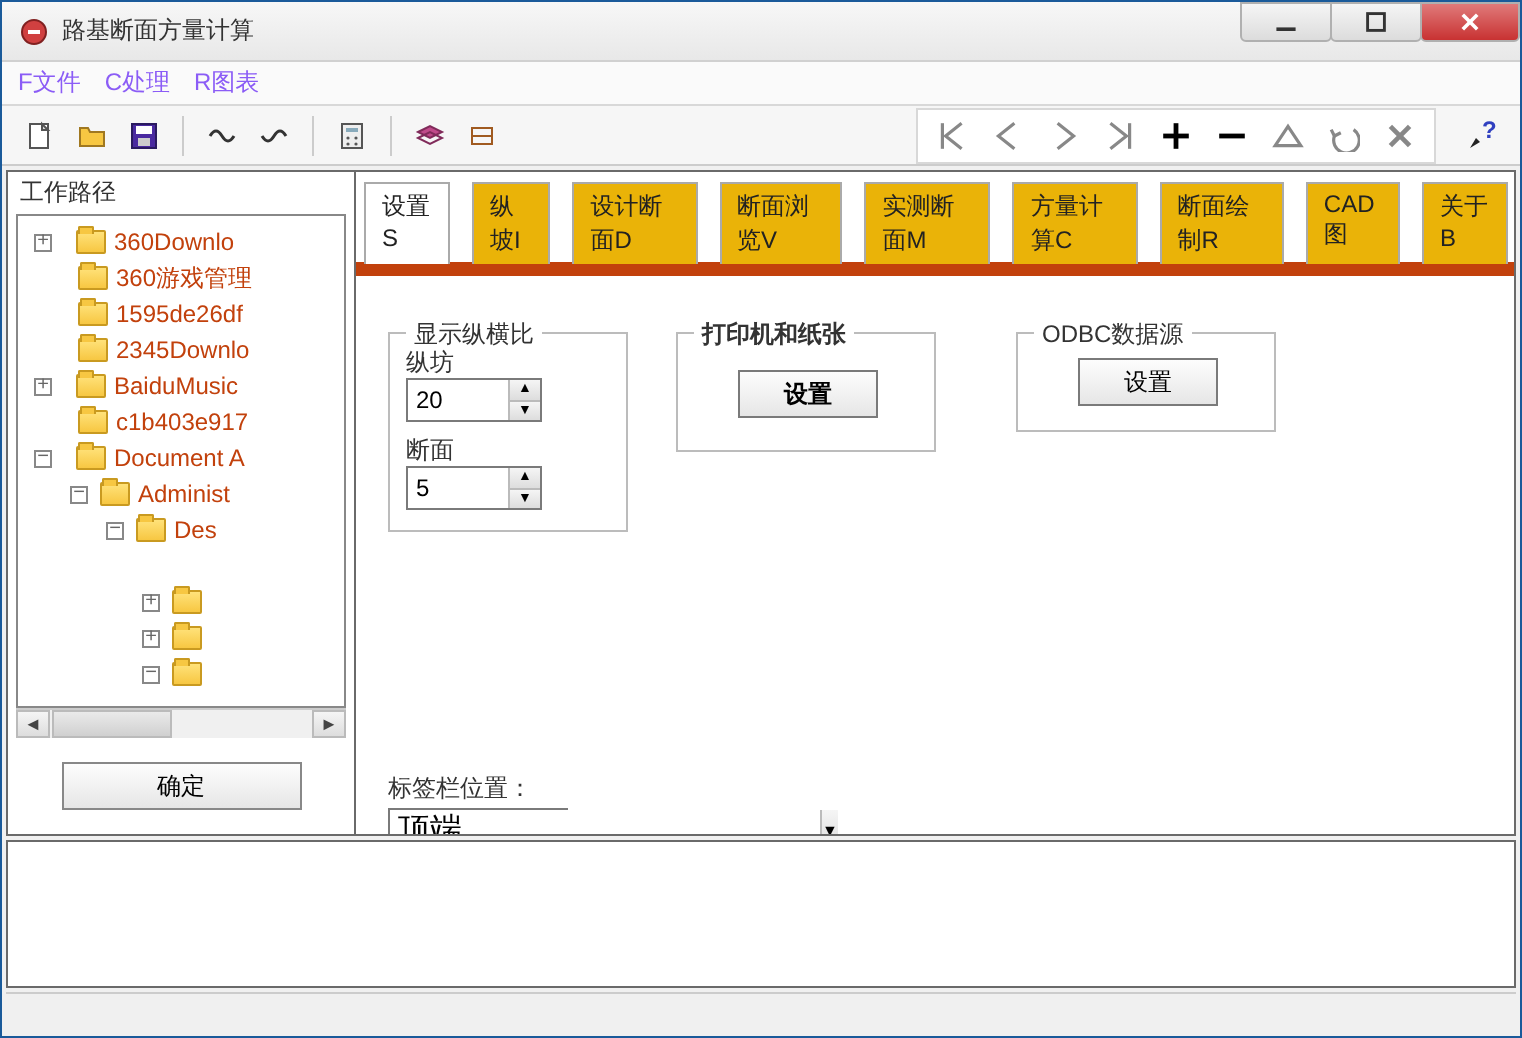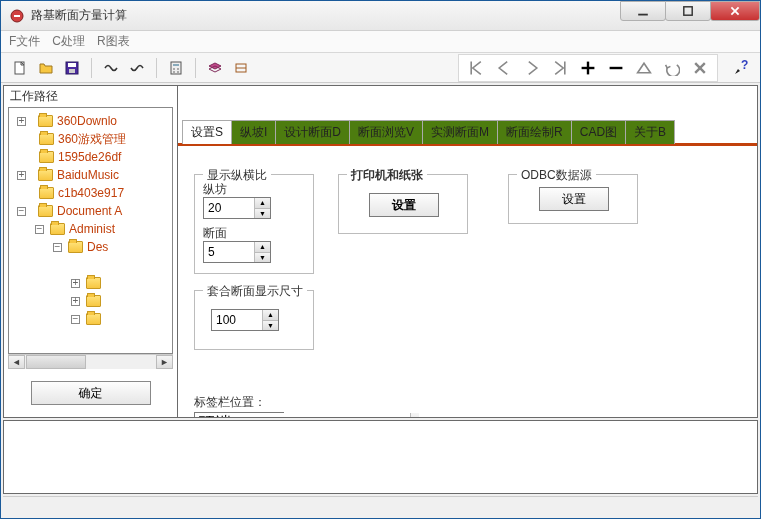--- a/index.html
+++ b/index.html
@@ -6,21 +6,21 @@
 body { margin: 0; background: #fff; }
 .window { width: 761px; height: 519px; border: 1px solid #1a5a9a; background: #f0f0f0; display: flex; flex-direction: column; overflow: hidden; }
 .titlebar { height: 30px; background: linear-gradient(#f7f7f7,#e8e8e8); display: flex; align-items: center; padding: 0 0 0 8px; border-bottom: 1px solid #d0d0d0; }
 .title-icon { width: 16px; height: 16px; margin-right: 6px; }
 .title-text { flex: 1; color: #333; }
 .win-btns { display: flex; height: 100%; }
 .win-btn { width: 46px; height: 20px; margin-top: 0; display: flex; align-items: center; justify-content: center; border: 1px solid #b0b0b0; background: linear-gradient(#f5f5f5,#dcdcdc); border-radius: 0 0 3px 3px; margin-left: -1px; }
 .win-btn.close { background: linear-gradient(#e07a7a,#c83232); width: 50px; }
 .win-btn svg { width: 12px; height: 12px; }
 .menubar { height: 22px; background: #fafafa; border-bottom: 1px solid #d8d8d8; display: flex; align-items: center; padding: 0 8px; gap: 12px; }
-.menubar span { color: #737373; cursor: default; }
+.menubar span { color: #8b5cf6; cursor: default; }
 .toolbar-row { height: 30px; background: #f6f6f6; border-bottom: 1px solid #ccc; display: flex; align-items: center; padding: 0 8px; gap: 4px; }
 .tool-sep { width: 1px; height: 20px; background: #ccc; margin: 0 4px; }
 .tool-btn { width: 22px; height: 22px; display: flex; align-items: center; justify-content: center; }
 .tool-btn svg { width: 16px; height: 16px; }
 .tool-spacer { flex: 1; }
 .tool-group { display: flex; align-items: center; gap: 6px; border: 1px solid #d8d8d8; padding: 2px 6px; background: #fff; }
 .content { flex: 1; display: flex; border: 1px solid #6a6a6a; margin: 2px; background: #fff; overflow: hidden; }
 .left-pane { width: 174px; border-right: 1px solid #6a6a6a; display: flex; flex-direction: column; }
 .left-title { padding: 2px 6px; color: #333; }
 .tree-wrap { border: 1px solid #888; margin: 0 4px; height: 278px; overflow: auto; background: #fff; }
@@ -31,22 +31,22 @@
 .folder-ico { width: 15px; height: 12px; background: linear-gradient(#ffe27a,#f7c742); border: 1px solid #c99a20; border-radius: 1px; margin-right: 4px; position: relative; }
 .folder-ico:before { content: ""; position: absolute; top: -3px; left: 0; width: 6px; height: 3px; background: #f7c742; border: 1px solid #c99a20; border-bottom: none; border-radius: 1px 1px 0 0; }
 .tree-label { color: #c2410c; }
 .hscroll { height: 17px; border-top: 1px solid #ccc; background: #f0f0f0; margin: 0 4px; display: flex; }
 .hscroll .arrow { width: 17px; border: 1px solid #bbb; background: linear-gradient(#f5f5f5,#ddd); display: flex; align-items: center; justify-content: center; font-size: 9px; color: #444; }
 .hscroll .thumb { width: 60px; border: 1px solid #bbb; background: linear-gradient(#eaeaea,#d0d0d0); margin: 0 1px; }
 .hscroll .track { flex: 1; }
 .ok-area { flex: 1; padding: 12px 10px; }
 .ok-btn { width: 120px; height: 24px; margin: 0 auto; border: 1px solid #888; background: linear-gradient(#fdfdfd,#e6e6e6); display: flex; align-items: center; justify-content: center; }
 .right-pane { flex: 1; display: flex; flex-direction: column; }
-.tabs { display: flex; border-bottom: 3px solid #c2410c; padding: 4px 4px 0 4px; gap: 0; margin-top: 29px; }
-.tab { padding: 3px 8px; border: 1px solid #aaa; border-bottom: none; background: #4d7c0f; margin-right: -1px; color: #222; position: relative; top: 1px; }
+.tabs { display: flex; border-bottom: 7px solid #c2410c; padding: 4px 4px 0 4px; gap: 12px; }
+.tab { padding: 3px 8px; border: 1px solid #aaa; border-bottom: none; background: #eab308; margin-right: -1px; color: #222; position: relative; top: 1px; }
 .tab.active { background: #fff; z-index: 2; }
 .form-area { flex: 1; padding: 24px 20px; position: relative; margin-top: 16px; }
 .groupbox { position: absolute; border: 1px solid #bcbcbc; }
 .groupbox .legend { position: absolute; top: -8px; left: 8px; background: #fff; padding: 0 4px; color: #333; }
 .gb1 { left: 16px; top: 12px; width: 120px; height: 100px; }
 .gb2 { left: 160px; top: 12px; width: 130px; height: 60px; font-weight: bold; }
 .gb3 { left: 330px; top: 12px; width: 130px; height: 50px; }
 .gb4 { left: 16px; top: 128px; width: 120px; height: 60px; }
 .field-label { position: absolute; color: #333; }
 .numbox { position: absolute; display: flex; border: 1px solid #7a7a7a; background: #fff; height: 22px; }
@@ -230,20 +230,26 @@
               <span class="folder-ico"></span>
               <span class="tree-label">360游戏管理</span>
             </div>
           <div class="tree-node" style="padding-left:6px">
               <span class="tw"></span>
               <span style="width:10px"></span>
               <span class="folder-ico"></span>
               <span class="tree-label">1595de26df</span>
             </div>
           <div class="tree-node" style="padding-left:6px">
+              <span class="tw"></span>
+              <span style="width:10px"></span>
+              <span class="folder-ico"></span>
+              <span class="tree-label">2345Downlo</span>
+            </div>
+          <div class="tree-node" style="padding-left:6px">
               <span class="tw box">+</span>
               <span style="width:10px"></span>
               <span class="folder-ico"></span>
               <span class="tree-label">BaiduMusic</span>
             </div>
           <div class="tree-node" style="padding-left:6px">
               <span class="tw"></span>
               <span style="width:10px"></span>
               <span class="folder-ico"></span>
               <span class="tree-label">c1b403e917</span>
@@ -301,20 +307,21 @@
       </div>
     </div>
 
     <div class="right-pane">
       <div class="tabs">
         <div class="tab active">设置S</div>
         <div class="tab">纵坡I</div>
         <div class="tab">设计断面D</div>
         <div class="tab">断面浏览V</div>
         <div class="tab">实测断面M</div>
+        <div class="tab">方量计算C</div>
         <div class="tab">断面绘制R</div>
         <div class="tab">CAD图</div>
         <div class="tab">关于B</div>
       </div>
 
       <div class="form-area">
         <div class="groupbox gb1">
           <div class="legend">显示纵横比</div>
           <div class="field-label" style="left:8px; top:6px">纵坊</div>
           <div class="numbox" style="left:8px; top:22px">
@@ -337,30 +344,20 @@
         <div class="groupbox gb2">
           <div class="legend">打印机和纸张</div>
           <div class="btn" style="left:30px; top:18px; width:70px">设置</div>
         </div>
 
         <div class="groupbox gb3">
           <div class="legend">ODBC数据源</div>
           <div class="btn" style="left:30px; top:12px; width:70px">设置</div>
         </div>
 
-        <div class="groupbox gb4">
-          <div class="legend">套合断面显示尺寸</div>
-          <div class="numbox" style="left:16px; top:18px">
-            <input value="100" style="">
-            <div class="spin">
-                <div>▲</div>
-                <div>▼</div>
-              </div>
-          </div>
-        </div>
 
         <div class="field-label" style="left:16px; top:232px">标签栏位置：</div>
         <div class="combo" style="left:16px; top:250px">
           <input value="顶端" style="">
           <div class="dd">▼</div>
         </div>
       </div>
     </div>
   </div>
 

